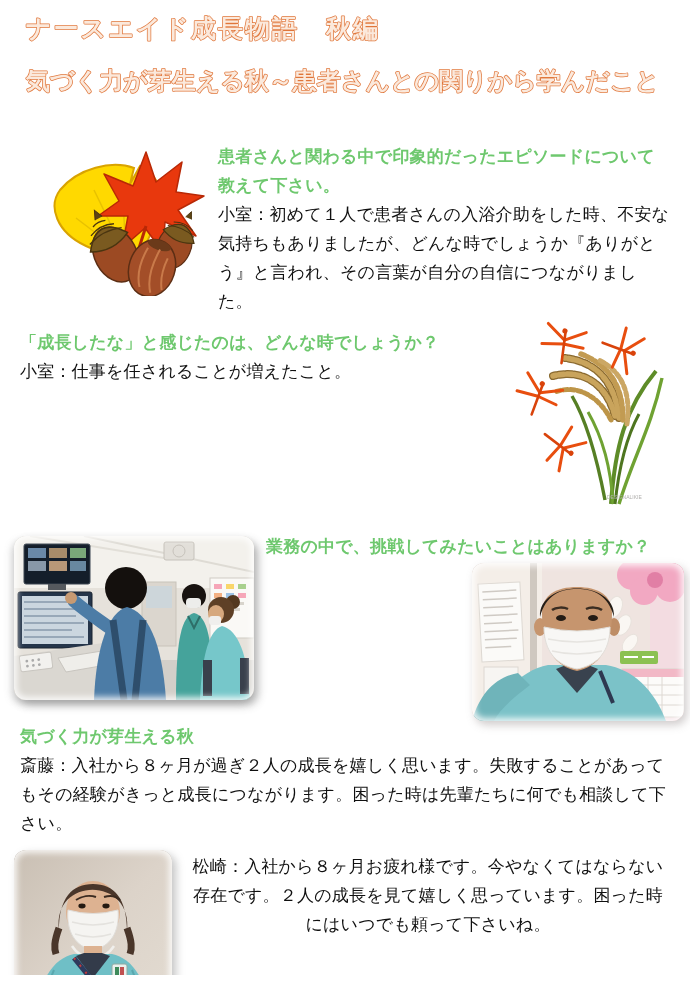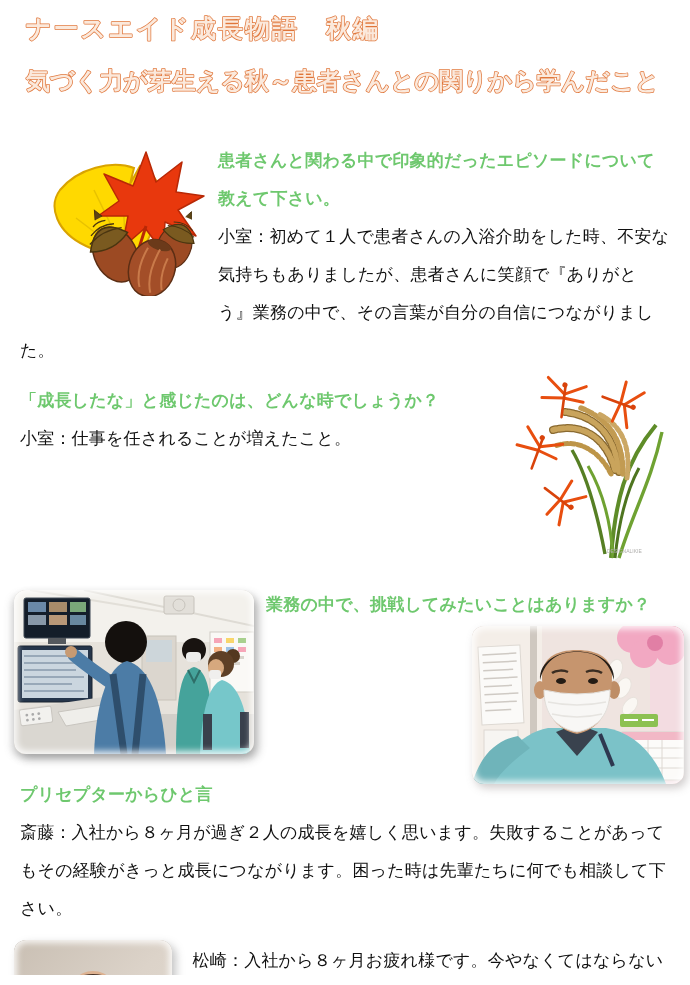--- a/index.html
+++ b/index.html
@@ -1,21 +1,21 @@
 <!DOCTYPE html>
 <html lang="ja"><head>
 <meta charset="utf-8">
 <style>
   html,body{margin:0;padding:0;background:#fff;}
   body{width:690px;font-family:"Liberation Sans","DejaVu Sans",sans-serif;}
   .page{position:relative;width:690px;height:975px;background:#ffffff;overflow:hidden;
         box-sizing:border-box;padding:10px 20px 8px 20px;}
   .title-svg{display:block;margin-left:4px;}
   .subtitle-svg{display:block;margin-left:4px;margin-top:18px;}
-  p{margin:0;font-size:17px;line-height:38px;color:#101010;letter-spacing:.2px;}
+  p{margin:0;font-size:17px;line-height:29px;color:#101010;letter-spacing:.2px;}
   .question{color:#6ec86e;font-weight:bold;}
   #sec1{padding-top:44px;}
   #q2block{margin-top:12px;}
   #sec3{clear:both;padding-top:22px;}
   #preceptor-block{clear:left;padding-top:16px;}
   #matsuzaki-text{padding-top:14px;text-align:center;}
   .illus{display:block;}
   .autumn{float:left;width:180px;height:150px;margin:4px 10px 8px 8px;}
   .rice{float:right;width:155px;height:190px;margin:0 0 4px 6px;}
   .photo{position:relative;border-radius:12px;overflow:hidden;background:#ddd;}
@@ -73,21 +73,21 @@
 
         <g transform="translate(124,122) rotate(18)">
           <ellipse cx="0" cy="0" rx="23" ry="29" fill="#A34E28 " stroke="#5C2E14" stroke-width="1.5"></ellipse>
           <ellipse cx="0" cy="-24" rx="12" ry="5" fill="#6B3A1A"></ellipse>
           <path d="M-10,-18 C-14,0 -12,12 -6,22 M2,-20 C-2,0 0,14 6,24 M12,-14 C10,0 12,10 16,18" stroke="#C97A4A" stroke-width="2" fill="none"></path>
         </g>
       </svg>
     </div>
 
     <p class="question">患者さんと関わる中で印象的だったエピソードについて教えて下さい。</p>
-    <p>小室：初めて１人で患者さんの入浴介助をした時、不安な気持ちもありましたが、患者さんに笑顔で『ありがとう』業務の中で、その言葉が自分の自信につながりました。</p>
+    <p>小室：初めて１人で患者さんの入浴介助をした時、不安な気持ちもありましたが、どんな時でしょうか『ありがとう』と言われ、その言葉が自分の自信につながりました。</p>
 
     <div class="rice">
       <svg class="illus" width="155" height="190" viewBox="0 0 155 190">
         <defs>
           <g id="dfly">
             <path d="M0,-6 L-20,-18 M0,-6 L19,-19 M0,-2 L-21,3 M0,-2 L20,-3" stroke="#E84E0F" stroke-width="3" stroke-linecap="round"></path>
             <line x1="-1" y1="-13" x2="3" y2="17" stroke="#D9430B" stroke-width="2.6" stroke-linecap="round"></line>
             <circle cx="-2" cy="-15" r="2.6" fill="#D9430B"></circle>
           </g>
         </defs>
@@ -241,21 +241,21 @@
         <path d="M80,47 C84,44 92,44 96,46 M114,46 C118,44 126,44 130,47" stroke="#3A2D22" stroke-width="2.5" fill="none"></path>
         <ellipse cx="89" cy="55" rx="5" ry="3" fill="#241C15"></ellipse>
         <ellipse cx="121" cy="55" rx="5" ry="3" fill="#241C15"></ellipse>
         <path d="M72,64 Q105,72 138,64 C138,88 126,102 105,106 C84,102 72,88 72,64 Z" fill="#F8F7F5" stroke="#E2E0DC"></path>
         <path d="M76,76 Q105,82 134,76 M80,88 Q105,94 130,88" stroke="#E6E4E0" stroke-width="1.5" fill="none"></path>
       </svg>
     </div>
   </div>
 
   <div id="preceptor-block">
-    <p class="question">プリセプターからひと言</p>
+    <p class="question">気づく力が芽生える秋</p>
     <p>斎藤：入社から８ヶ月が過ぎ２人の成長を嬉しく思います。失敗することがあってもその経験がきっと成長につながります。困った時は先輩たちに何でも相談して下さい。</p>
 
     <div class="photo photo3">
       <svg width="158" height="172" viewBox="0 0 158 172">
         <defs>
           <linearGradient id="wall3" x1="0" y1="0" x2="1" y2="1">
             <stop offset="0" stop-color="#C9BFB3"></stop>
               <stop offset="0.5" stop-color="#DCD3C9"></stop>
               <stop offset="1" stop-color="#E3DCD2"></stop>
           </linearGradient>

